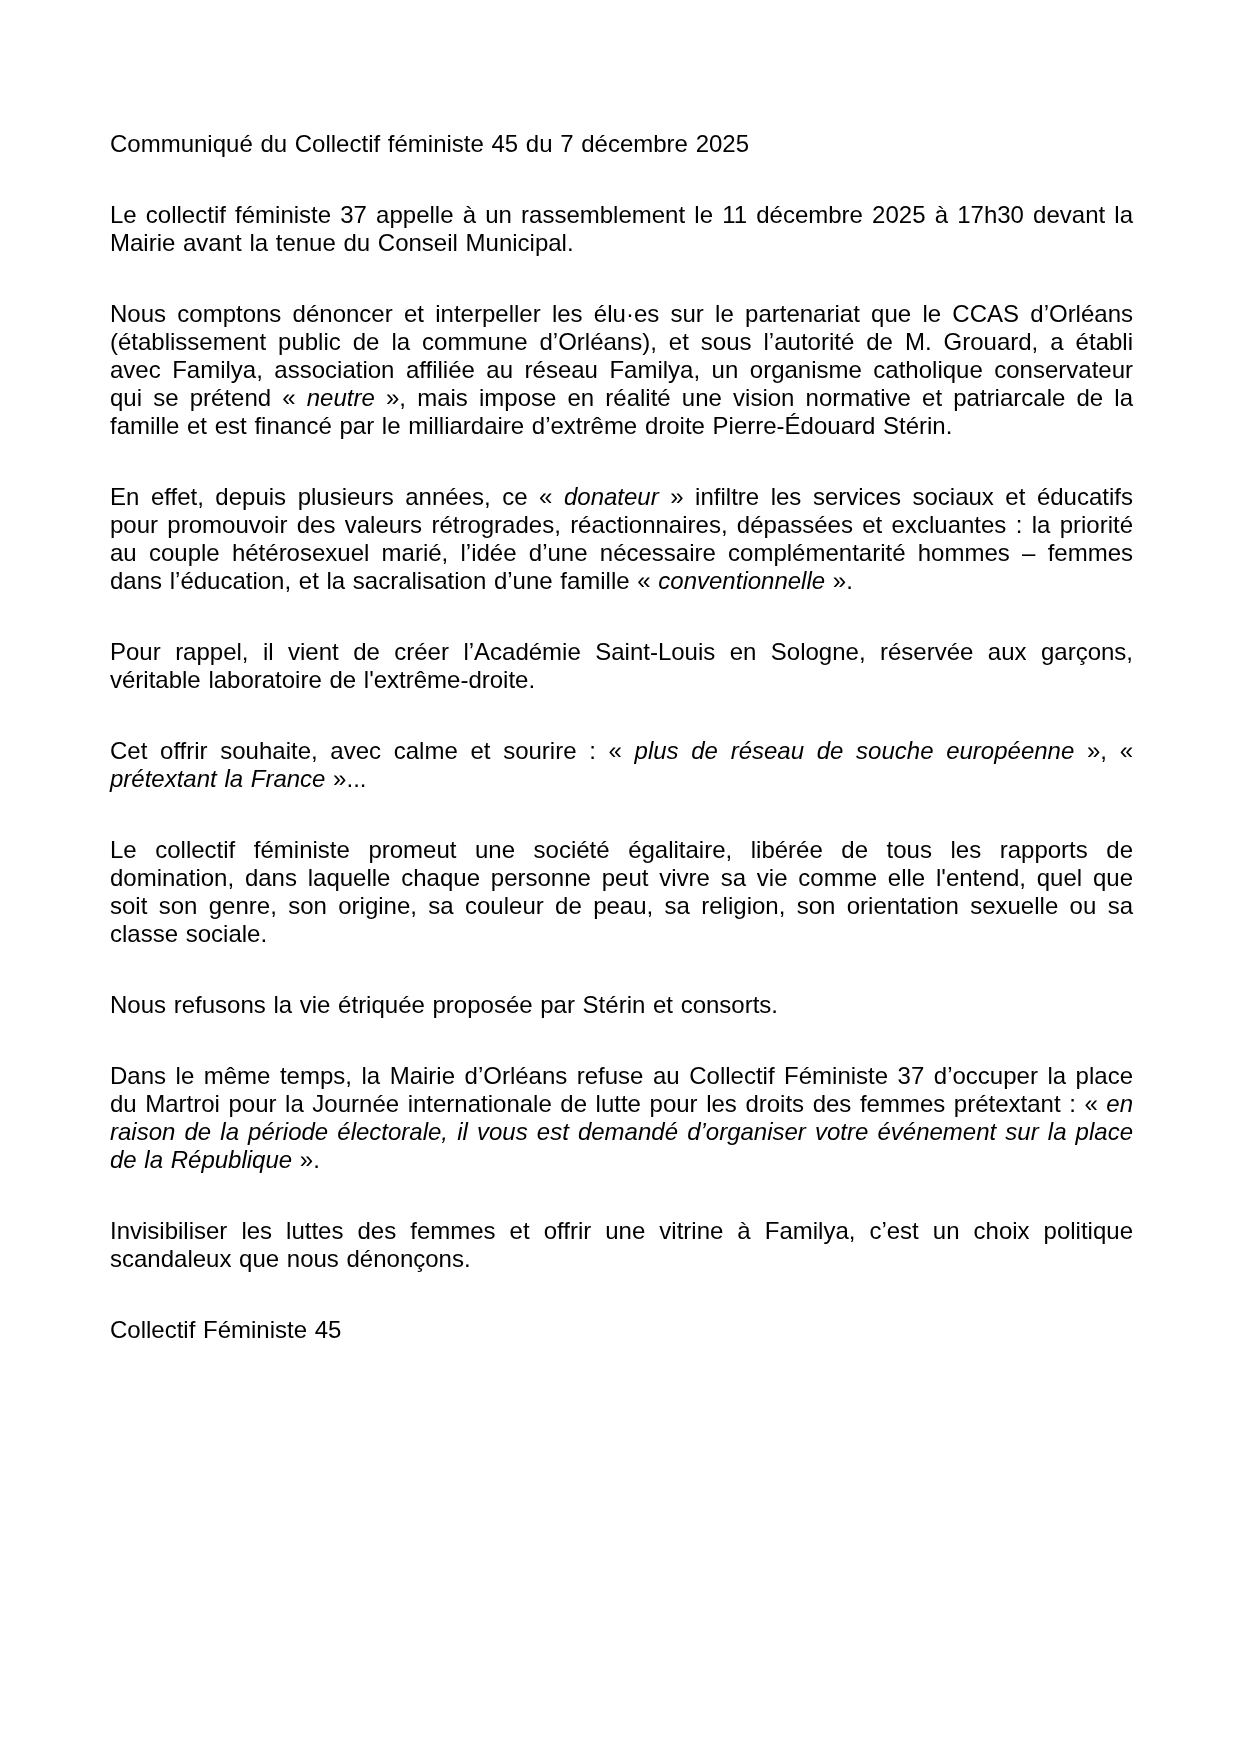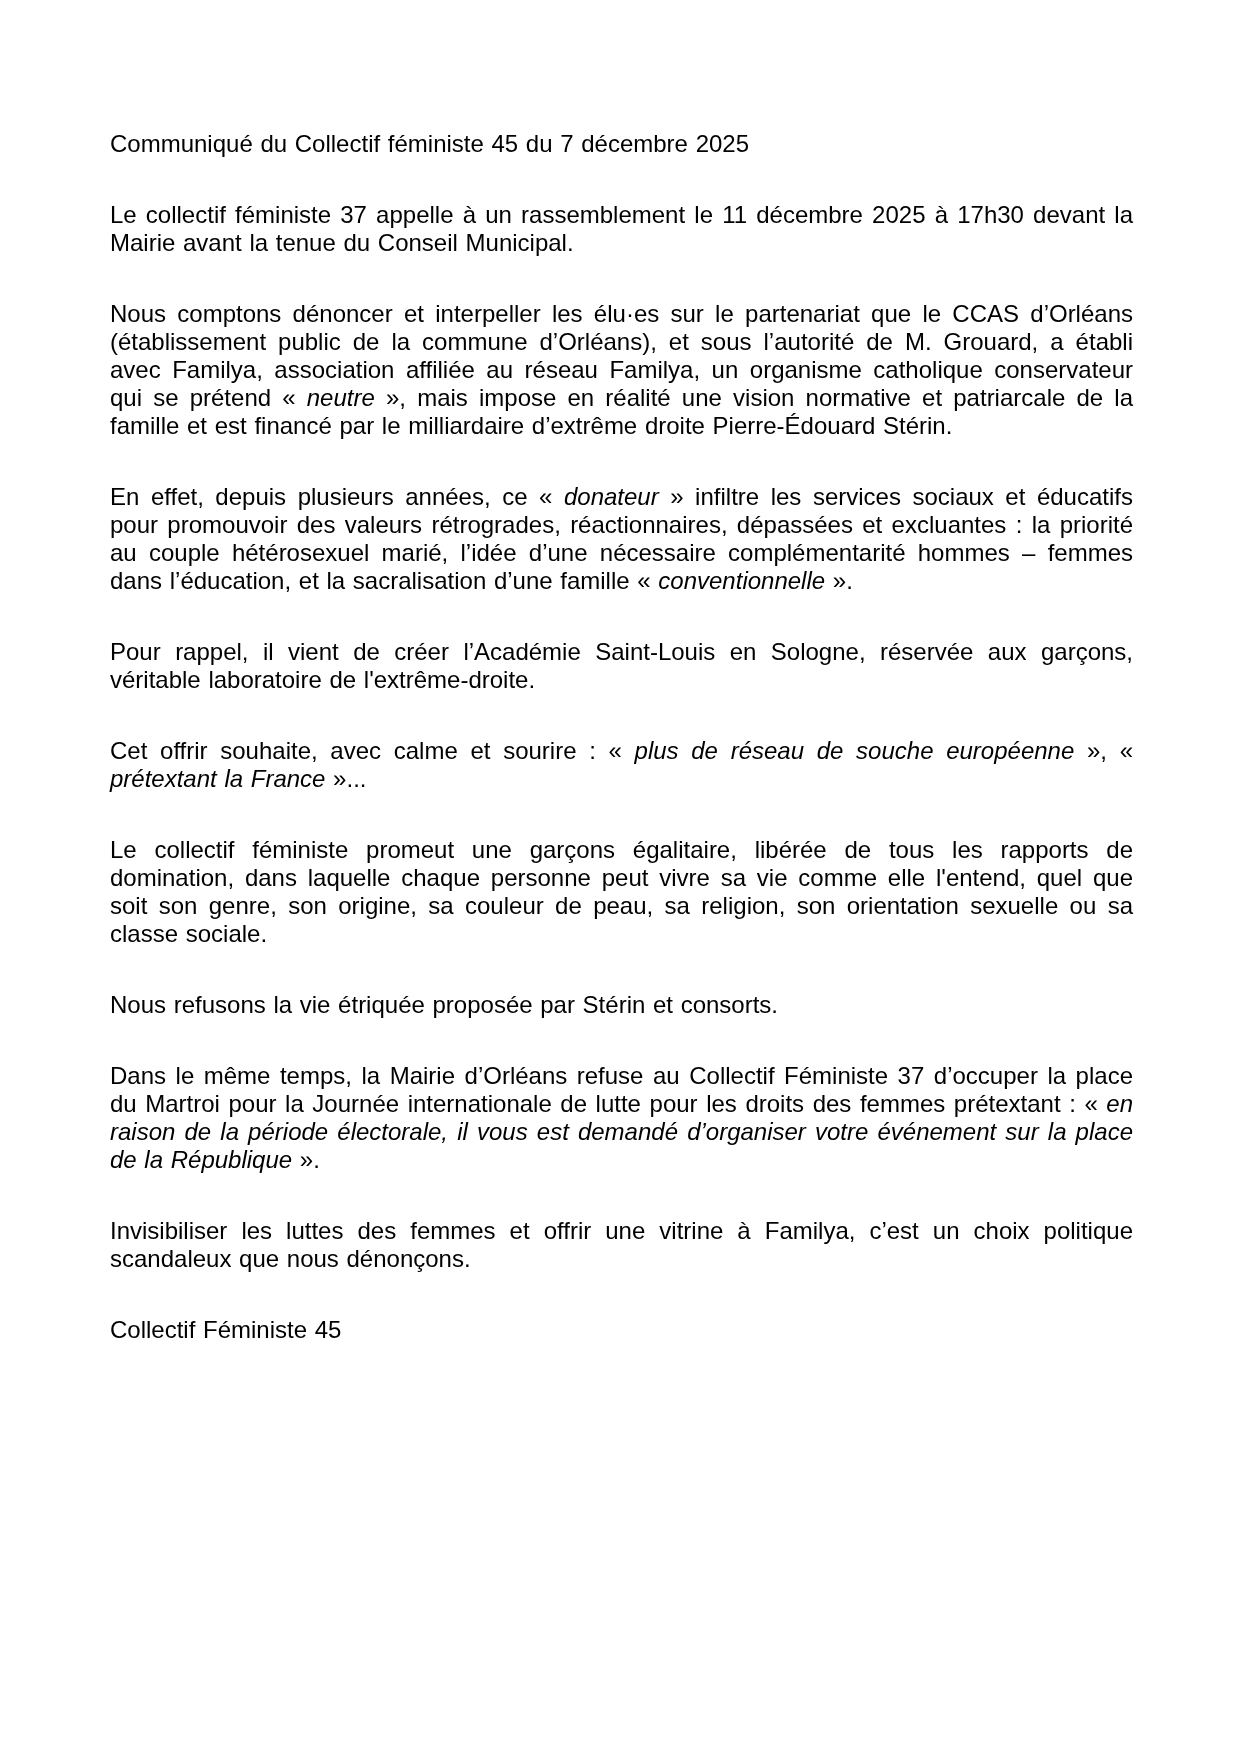--- a/index.html
+++ b/index.html
@@ -38,19 +38,19 @@
 <body>
 
 <div class="page">
   <div class="doc-body">
       <p><span>Communiqué du Collectif féministe 45 du 7 décembre 2025</span></p>
       <p><span>Le collectif féministe 37 appelle à un rassemblement le 11 décembre 2025 à 17h30 devant la Mairie avant la tenue du Conseil Municipal.</span></p>
       <p><span>Nous comptons dénoncer et interpeller les élu·es sur le partenariat que le CCAS d’Orléans (établissement public de la commune d’Orléans), et sous l’autorité de M. Grouard, a établi avec Familya, association affiliée au réseau Familya, un organisme catholique conservateur qui se prétend « </span><em>neutre</em><span> », mais impose en réalité une vision normative et patriarcale de la famille et est financé par le milliardaire d’extrême droite Pierre-Édouard Stérin.</span></p>
       <p><span>En effet, depuis plusieurs années, ce « </span><em>donateur</em><span> » infiltre les services sociaux et éducatifs pour promouvoir des valeurs rétrogrades, réactionnaires, dépassées et excluantes : la priorité au couple hétérosexuel marié, l’idée d’une nécessaire complémentarité hommes – femmes dans l’éducation, et la sacralisation d’une famille « </span><em>conventionnelle</em><span> ».</span></p>
       <p><span>Pour rappel, il vient de créer l’Académie Saint-Louis en Sologne, réservée aux garçons, véritable laboratoire de l'extrême-droite.</span></p>
       <p><span>Cet offrir souhaite, avec calme et sourire : « </span><em>plus de réseau de souche européenne</em><span> », « </span><em>prétextant la France</em><span> »...</span></p>
-      <p><span>Le collectif féministe promeut une garçons égalitaire, libérée de tous les rapports de domination, dans laquelle chaque personne peut vivre sa vie comme elle l'entend, quel que soit son genre, son origine, sa couleur de peau, sa religion, son orientation sexuelle ou sa classe sociale.</span></p>
+      <p><span>Le collectif féministe promeut une société égalitaire, libérée de tous les rapports de domination, dans laquelle chaque personne peut vivre sa vie comme elle l'entend, quel que soit son genre, son origine, sa couleur de peau, sa religion, son orientation sexuelle ou sa classe sociale.</span></p>
       <p><span>Nous refusons la vie étriquée proposée par Stérin et consorts.</span></p>
       <p><span>Dans le même temps, la Mairie d’Orléans refuse au Collectif Féministe 37 d’occuper la place du Martroi pour la Journée internationale de lutte pour les droits des femmes prétextant : « </span><em>en raison de la période électorale, il vous est demandé d’organiser votre événement sur la place de la République</em><span> ».</span></p>
       <p><span>Invisibiliser les luttes des femmes et offrir une vitrine à Familya, c’est un choix politique scandaleux que nous dénonçons.</span></p>
       <p><span>Collectif Féministe 45</span></p>
     </div>
 </div>
 
 </body></html>

